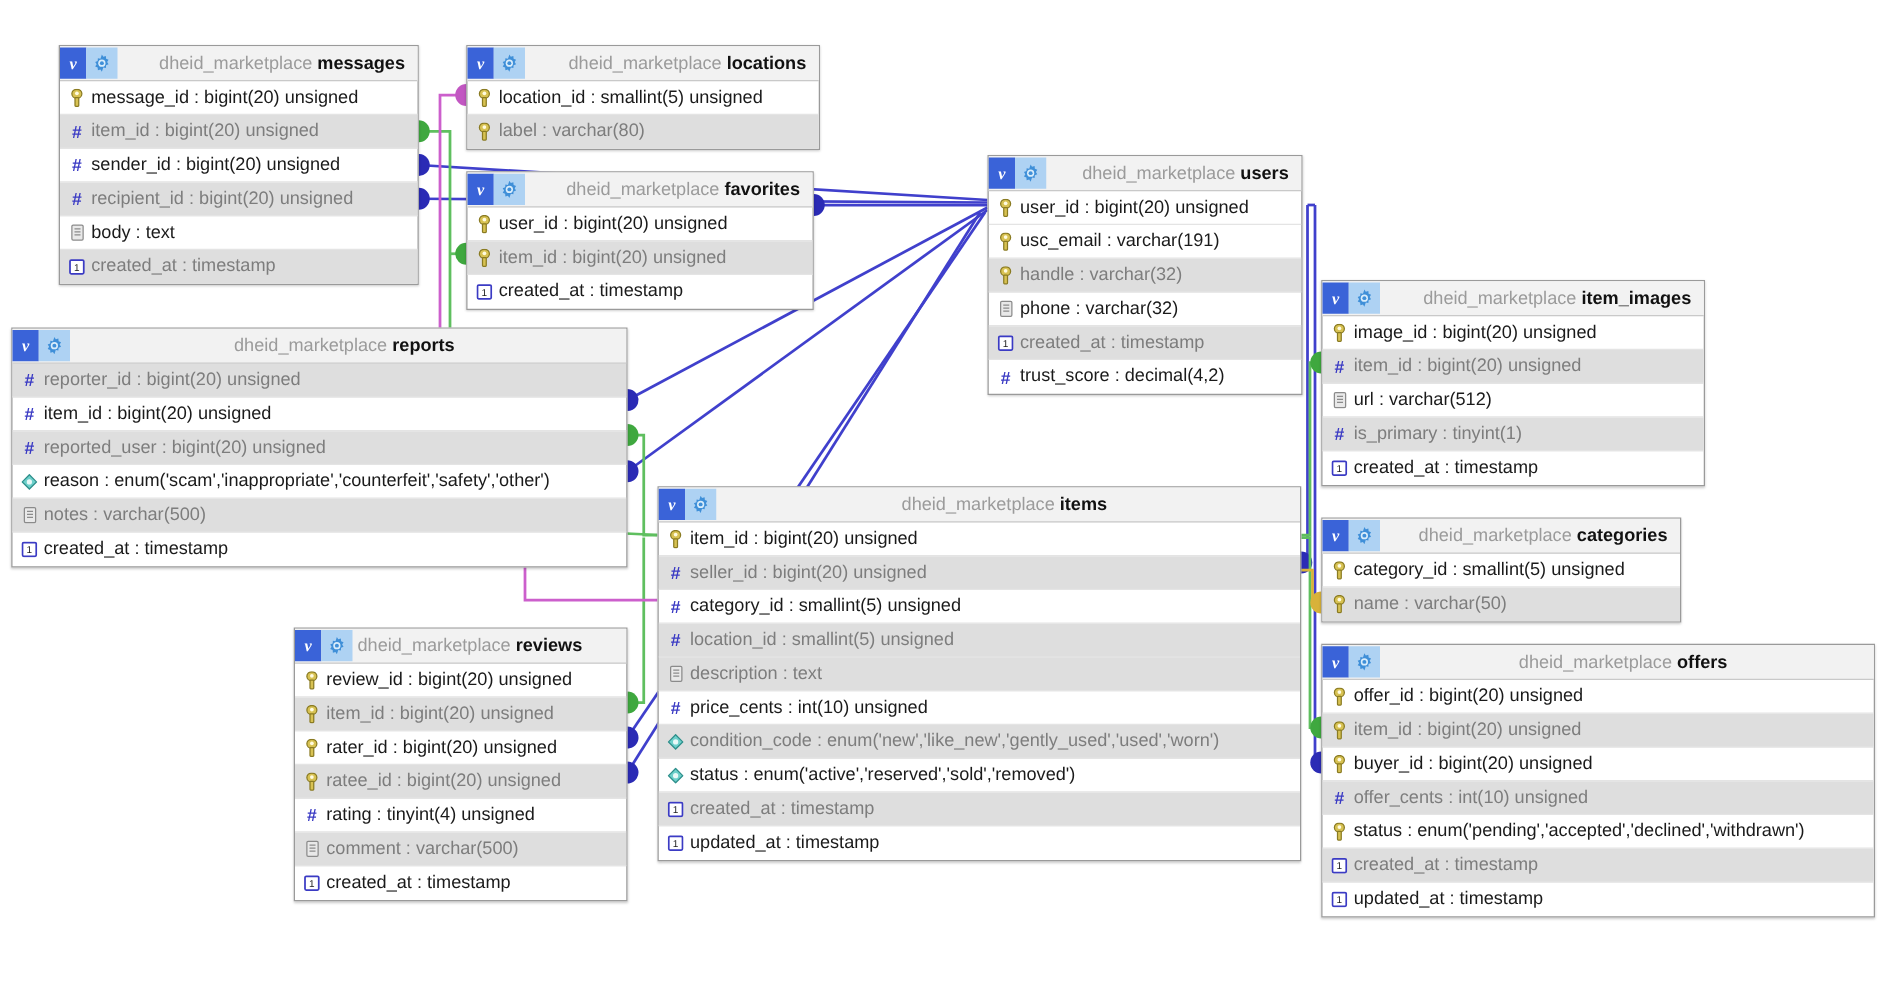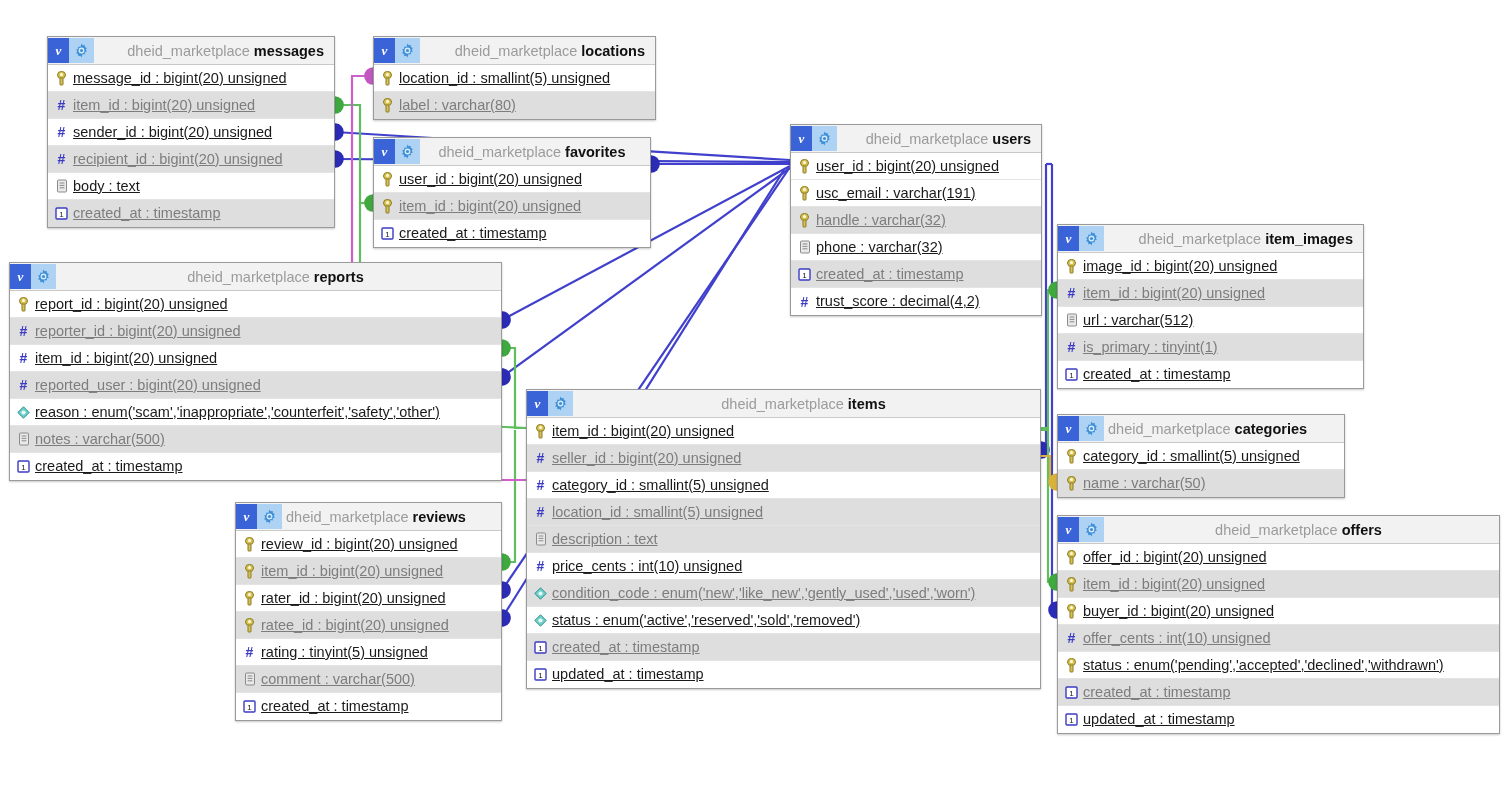--- a/index.html
+++ b/index.html
@@ -71,21 +71,21 @@
   }
   .row:last-child{border-bottom:none;}
   .row.alt{background:#dedede;}
   .row .rico{
     width:17px;height:17px;flex:0 0 auto;
     display:flex;align-items:center;justify-content:center;
     margin-right:3px;
   }
   .row .rtxt{font-size:14.5px;line-height:17px;}
   .row.dim .rtxt{color:#7d7d7d;}
-  .row .rtxt{color:#1a1a1a;text-decoration:underline;}
+  .row .rtxt{color:#1a1a1a;}
 
   
   .hash{color:#3b3bc4;font-weight:bold;font-size:14px;line-height:14px;font-family:"Liberation Sans",sans-serif;}
 </style>
 </head>
 <body>
 
 <div id="canvas">
 
 <svg id="edges" viewBox="0 0 1504 792">
@@ -235,21 +235,21 @@
       <div class="table" style="left: 373px; top: 137px; width: 278px;">
         <div class="thead">
           <span class="ico-v">v</span>
           <span class="ico-gear">
             <svg width="15" height="15" viewBox="0 0 16 16">
               <path fill="#3f8fd8" d="M8 0.6l1.2 1.9 2.2-0.5 0.2 2.3 2.1 0.9-1.2 1.9 1.2 1.9-2.1 0.9-0.2 2.3-2.2-0.5L8 15.4l-1.2-1.9-2.2 0.5-0.2-2.3-2.1-0.9 1.2-1.9-1.2-1.9 2.1-0.9 0.2-2.3 2.2 0.5z"></path>
               <circle cx="8" cy="8" r="3.1" fill="#d8ecfb"></circle>
               <circle cx="8" cy="8" r="1.7" fill="#3f8fd8"></circle>
             </svg>
           </span>
-          <span class="ttitle" style="text-align: center;"><span>dheid_marketplace</span> <span class="tname">favorites</span></span>
+          <span class="ttitle" style="text-align: right;"><span>dheid_marketplace</span> <span class="tname">favorites</span></span>
         </div>
         <div class="row">
           <span class="rico">
             <svg width="13" height="15" viewBox="0 0 13 15">
               <ellipse cx="6.5" cy="4" rx="4" ry="3.6" fill="#d8c253" stroke="#8a7b22" stroke-width="1"></ellipse>
               <circle cx="6.5" cy="3.6" r="1.5" fill="#fffbe0"></circle>
               <rect x="5" y="7" width="3" height="7" rx="0.6" fill="#d8c253" stroke="#8a7b22" stroke-width="1"></rect>
             </svg>
           </span>
           <span class="rtxt">user_id : bigint(20) unsigned</span>
@@ -348,30 +348,20 @@
           <span class="ico-v">v</span>
           <span class="ico-gear">
             <svg width="15" height="15" viewBox="0 0 16 16">
               <path fill="#3f8fd8" d="M8 0.6l1.2 1.9 2.2-0.5 0.2 2.3 2.1 0.9-1.2 1.9 1.2 1.9-2.1 0.9-0.2 2.3-2.2-0.5L8 15.4l-1.2-1.9-2.2 0.5-0.2-2.3-2.1-0.9 1.2-1.9-1.2-1.9 2.1-0.9 0.2-2.3 2.2 0.5z"></path>
               <circle cx="8" cy="8" r="3.1" fill="#d8ecfb"></circle>
               <circle cx="8" cy="8" r="1.7" fill="#3f8fd8"></circle>
             </svg>
           </span>
           <span class="ttitle" style="text-align: center;"><span>dheid_marketplace</span> <span class="tname">reports</span></span>
         </div>
-        <div class="row">
-          <span class="rico">
-            <svg width="13" height="15" viewBox="0 0 13 15">
-              <ellipse cx="6.5" cy="4" rx="4" ry="3.6" fill="#d8c253" stroke="#8a7b22" stroke-width="1"></ellipse>
-              <circle cx="6.5" cy="3.6" r="1.5" fill="#fffbe0"></circle>
-              <rect x="5" y="7" width="3" height="7" rx="0.6" fill="#d8c253" stroke="#8a7b22" stroke-width="1"></rect>
-            </svg>
-          </span>
-          <span class="rtxt">report_id : bigint(20) unsigned</span>
-        </div>
         <div class="row alt dim">
           <span class="rico">
             <span class="hash">#</span>
           </span>
           <span class="rtxt">reporter_id : bigint(20) unsigned</span>
         </div>
         <div class="row">
           <span class="rico">
             <span class="hash">#</span>
           </span>
@@ -565,21 +555,21 @@
       <div class="table" style="left: 1057px; top: 414px; width: 288px;">
         <div class="thead">
           <span class="ico-v">v</span>
           <span class="ico-gear">
             <svg width="15" height="15" viewBox="0 0 16 16">
               <path fill="#3f8fd8" d="M8 0.6l1.2 1.9 2.2-0.5 0.2 2.3 2.1 0.9-1.2 1.9 1.2 1.9-2.1 0.9-0.2 2.3-2.2-0.5L8 15.4l-1.2-1.9-2.2 0.5-0.2-2.3-2.1-0.9 1.2-1.9-1.2-1.9 2.1-0.9 0.2-2.3 2.2 0.5z"></path>
               <circle cx="8" cy="8" r="3.1" fill="#d8ecfb"></circle>
               <circle cx="8" cy="8" r="1.7" fill="#3f8fd8"></circle>
             </svg>
           </span>
-          <span class="ttitle" style="text-align: left;"><span>dheid_marketplace</span> <span class="tname">categories</span></span>
+          <span class="ttitle" style="text-align: right;"><span>dheid_marketplace</span> <span class="tname">categories</span></span>
         </div>
         <div class="row">
           <span class="rico">
             <svg width="13" height="15" viewBox="0 0 13 15">
               <ellipse cx="6.5" cy="4" rx="4" ry="3.6" fill="#d8c253" stroke="#8a7b22" stroke-width="1"></ellipse>
               <circle cx="6.5" cy="3.6" r="1.5" fill="#fffbe0"></circle>
               <rect x="5" y="7" width="3" height="7" rx="0.6" fill="#d8c253" stroke="#8a7b22" stroke-width="1"></rect>
             </svg>
           </span>
           <span class="rtxt">category_id : smallint(5) unsigned</span>
@@ -644,21 +634,21 @@
               <circle cx="6.5" cy="3.6" r="1.5" fill="#fffbe0"></circle>
               <rect x="5" y="7" width="3" height="7" rx="0.6" fill="#d8c253" stroke="#8a7b22" stroke-width="1"></rect>
             </svg>
           </span>
           <span class="rtxt">ratee_id : bigint(20) unsigned</span>
         </div>
         <div class="row">
           <span class="rico">
             <span class="hash">#</span>
           </span>
-          <span class="rtxt">rating : tinyint(5) unsigned</span>
+          <span class="rtxt">rating : tinyint(4) unsigned</span>
         </div>
         <div class="row alt dim">
           <span class="rico">
             <svg width="12" height="14" viewBox="0 0 12 14">
               <rect x="1.5" y="1" width="9" height="12" rx="1" fill="#e9e9e9" stroke="#8b8b8b" stroke-width="1"></rect>
               <line x1="3.6" y1="4" x2="8.4" y2="4" stroke="#8b8b8b" stroke-width="1"></line>
               <line x1="3.6" y1="6.4" x2="8.4" y2="6.4" stroke="#8b8b8b" stroke-width="1"></line>
               <line x1="3.6" y1="8.8" x2="8.4" y2="8.8" stroke="#8b8b8b" stroke-width="1"></line>
             </svg>
           </span>

